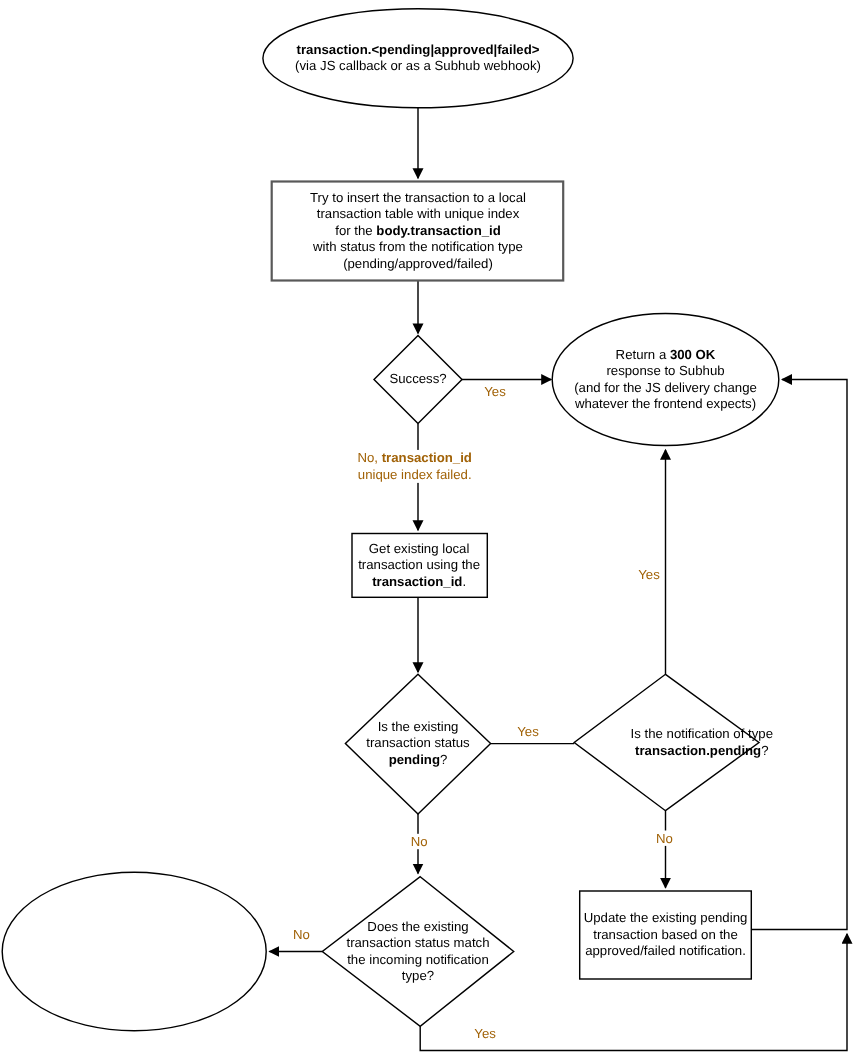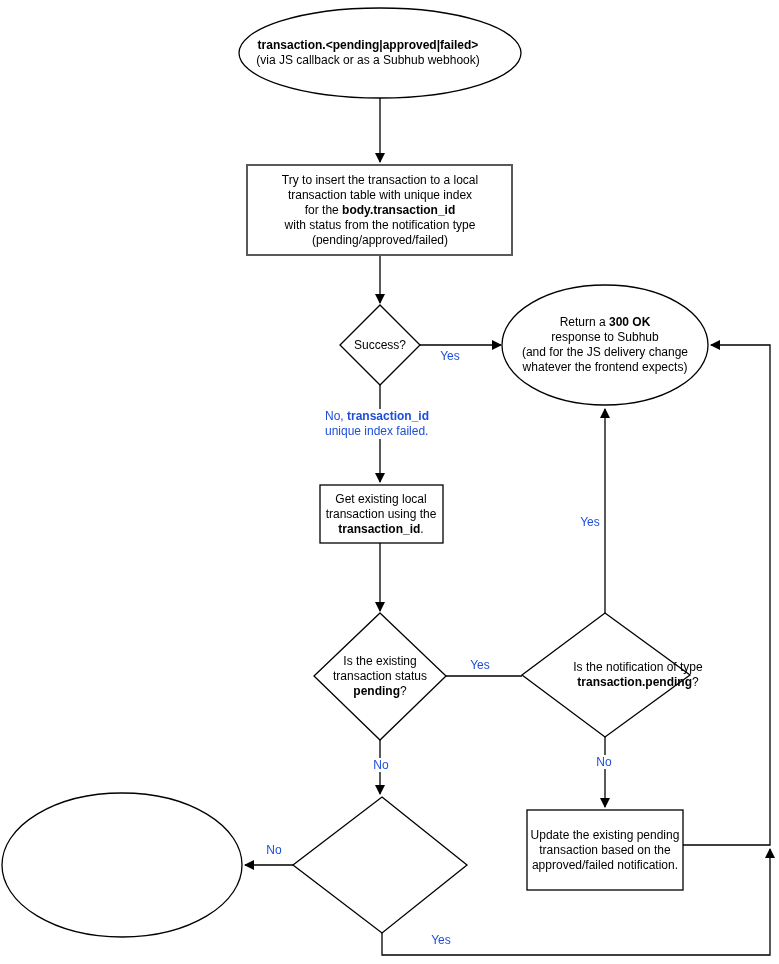--- a/index.html
+++ b/index.html
@@ -16,23 +16,24 @@
     transform:translate(-50%,-50%);
     text-align:center;
     font-size:12px;
     line-height:15px;
     color:#000;
     white-space:nowrap;
   }
   .edge-lbl{
     position:absolute;
     transform:translate(-50%,-50%);
+    text-align:center;
     font-size:12px;
     line-height:14px;
-    color:#1d4ed8;
+    color:#a16207;
     background:#ffffff;
     padding:0 2px;
     white-space:nowrap;
   }
   .b{font-weight:bold;}
   .tl{min-height:15px;}
 </style>
 </head>
 <body>
 
@@ -63,21 +64,21 @@
     <polygon points="380,305 420,345 380,385 340,345" fill="#fff" stroke="#000" stroke-width="1.3"></polygon>
     <ellipse cx="605" cy="345" rx="103" ry="60" fill="#fff" stroke="#000" stroke-width="1.3"></ellipse>
     <rect x="320" y="485" width="123" height="58" fill="#fff" stroke="#000" stroke-width="1.3"></rect>
     <polygon points="380,613 446,676 380,740 314,676" fill="#fff" stroke="#000" stroke-width="1.3"></polygon>
     <polygon points="605,613 690,675 605,737 522,675" fill="#fff" stroke="#000" stroke-width="1.3"></polygon>
     <rect x="527" y="810" width="156" height="80" fill="#fff" stroke="#000" stroke-width="1.3"></rect>
     <polygon points="382,797 467,865 382,933 293,865" fill="#fff" stroke="#000" stroke-width="1.3"></polygon>
     <ellipse cx="122" cy="865" rx="120" ry="72" fill="#fff" stroke="#000" stroke-width="1.3"></ellipse>
   </svg>
 
-  <div class="lbl" style="left:368px;top:53px;">
+  <div class="lbl" style="left:380px;top:53px;">
       <div class="tl"><span class="b">transaction.&lt;pending|approved|failed&gt;</span></div>
       <div class="tl"><span>(via JS callback or as a Subhub webhook)</span></div>
     </div>
   <div class="lbl" style="left:380px;top:210px;">
       <div class="tl"><span>Try to insert the transaction to a local</span></div>
       <div class="tl"><span>transaction table with unique index</span></div>
       <div class="tl"><span>for the </span><span class="b">body.transaction_id</span></div>
       <div class="tl"><span>with status from the notification type</span></div>
       <div class="tl"><span>(pending/approved/failed)</span></div>
     </div>
@@ -102,20 +103,26 @@
     </div>
   <div class="lbl" style="left:606px;top:675px;margin-left:32px;">
       <div class="tl"><span>Is the notification of type</span></div>
       <div class="tl"><span class="b">transaction.pending</span><span>?</span></div>
     </div>
   <div class="lbl" style="left:605px;top:850px;">
       <div class="tl"><span>Update the existing pending</span></div>
       <div class="tl"><span>transaction based on the</span></div>
       <div class="tl"><span>approved/failed notification.</span></div>
     </div>
+  <div class="lbl" style="left:380px;top:865px;">
+      <div class="tl"><span>Does the existing</span></div>
+      <div class="tl"><span>transaction status match</span></div>
+      <div class="tl"><span>the incoming notification</span></div>
+      <div class="tl"><span>type?</span></div>
+    </div>
 
   <div class="edge-lbl" style="left:450px;top:356px;">Yes</div>
   <div class="edge-lbl" style="left:377px;top:424px;">
       <div class="tl"><span>No, </span><span class="b">transaction_id</span></div>
       <div class="tl"><span>unique index failed.</span></div>
     </div>
   <div class="edge-lbl" style="left:480px;top:665px;">Yes</div>
   <div class="edge-lbl" style="left:590px;top:522px;">Yes</div>
   <div class="edge-lbl" style="left:381px;top:765px;">No</div>
   <div class="edge-lbl" style="left:604px;top:762px;">No</div>

